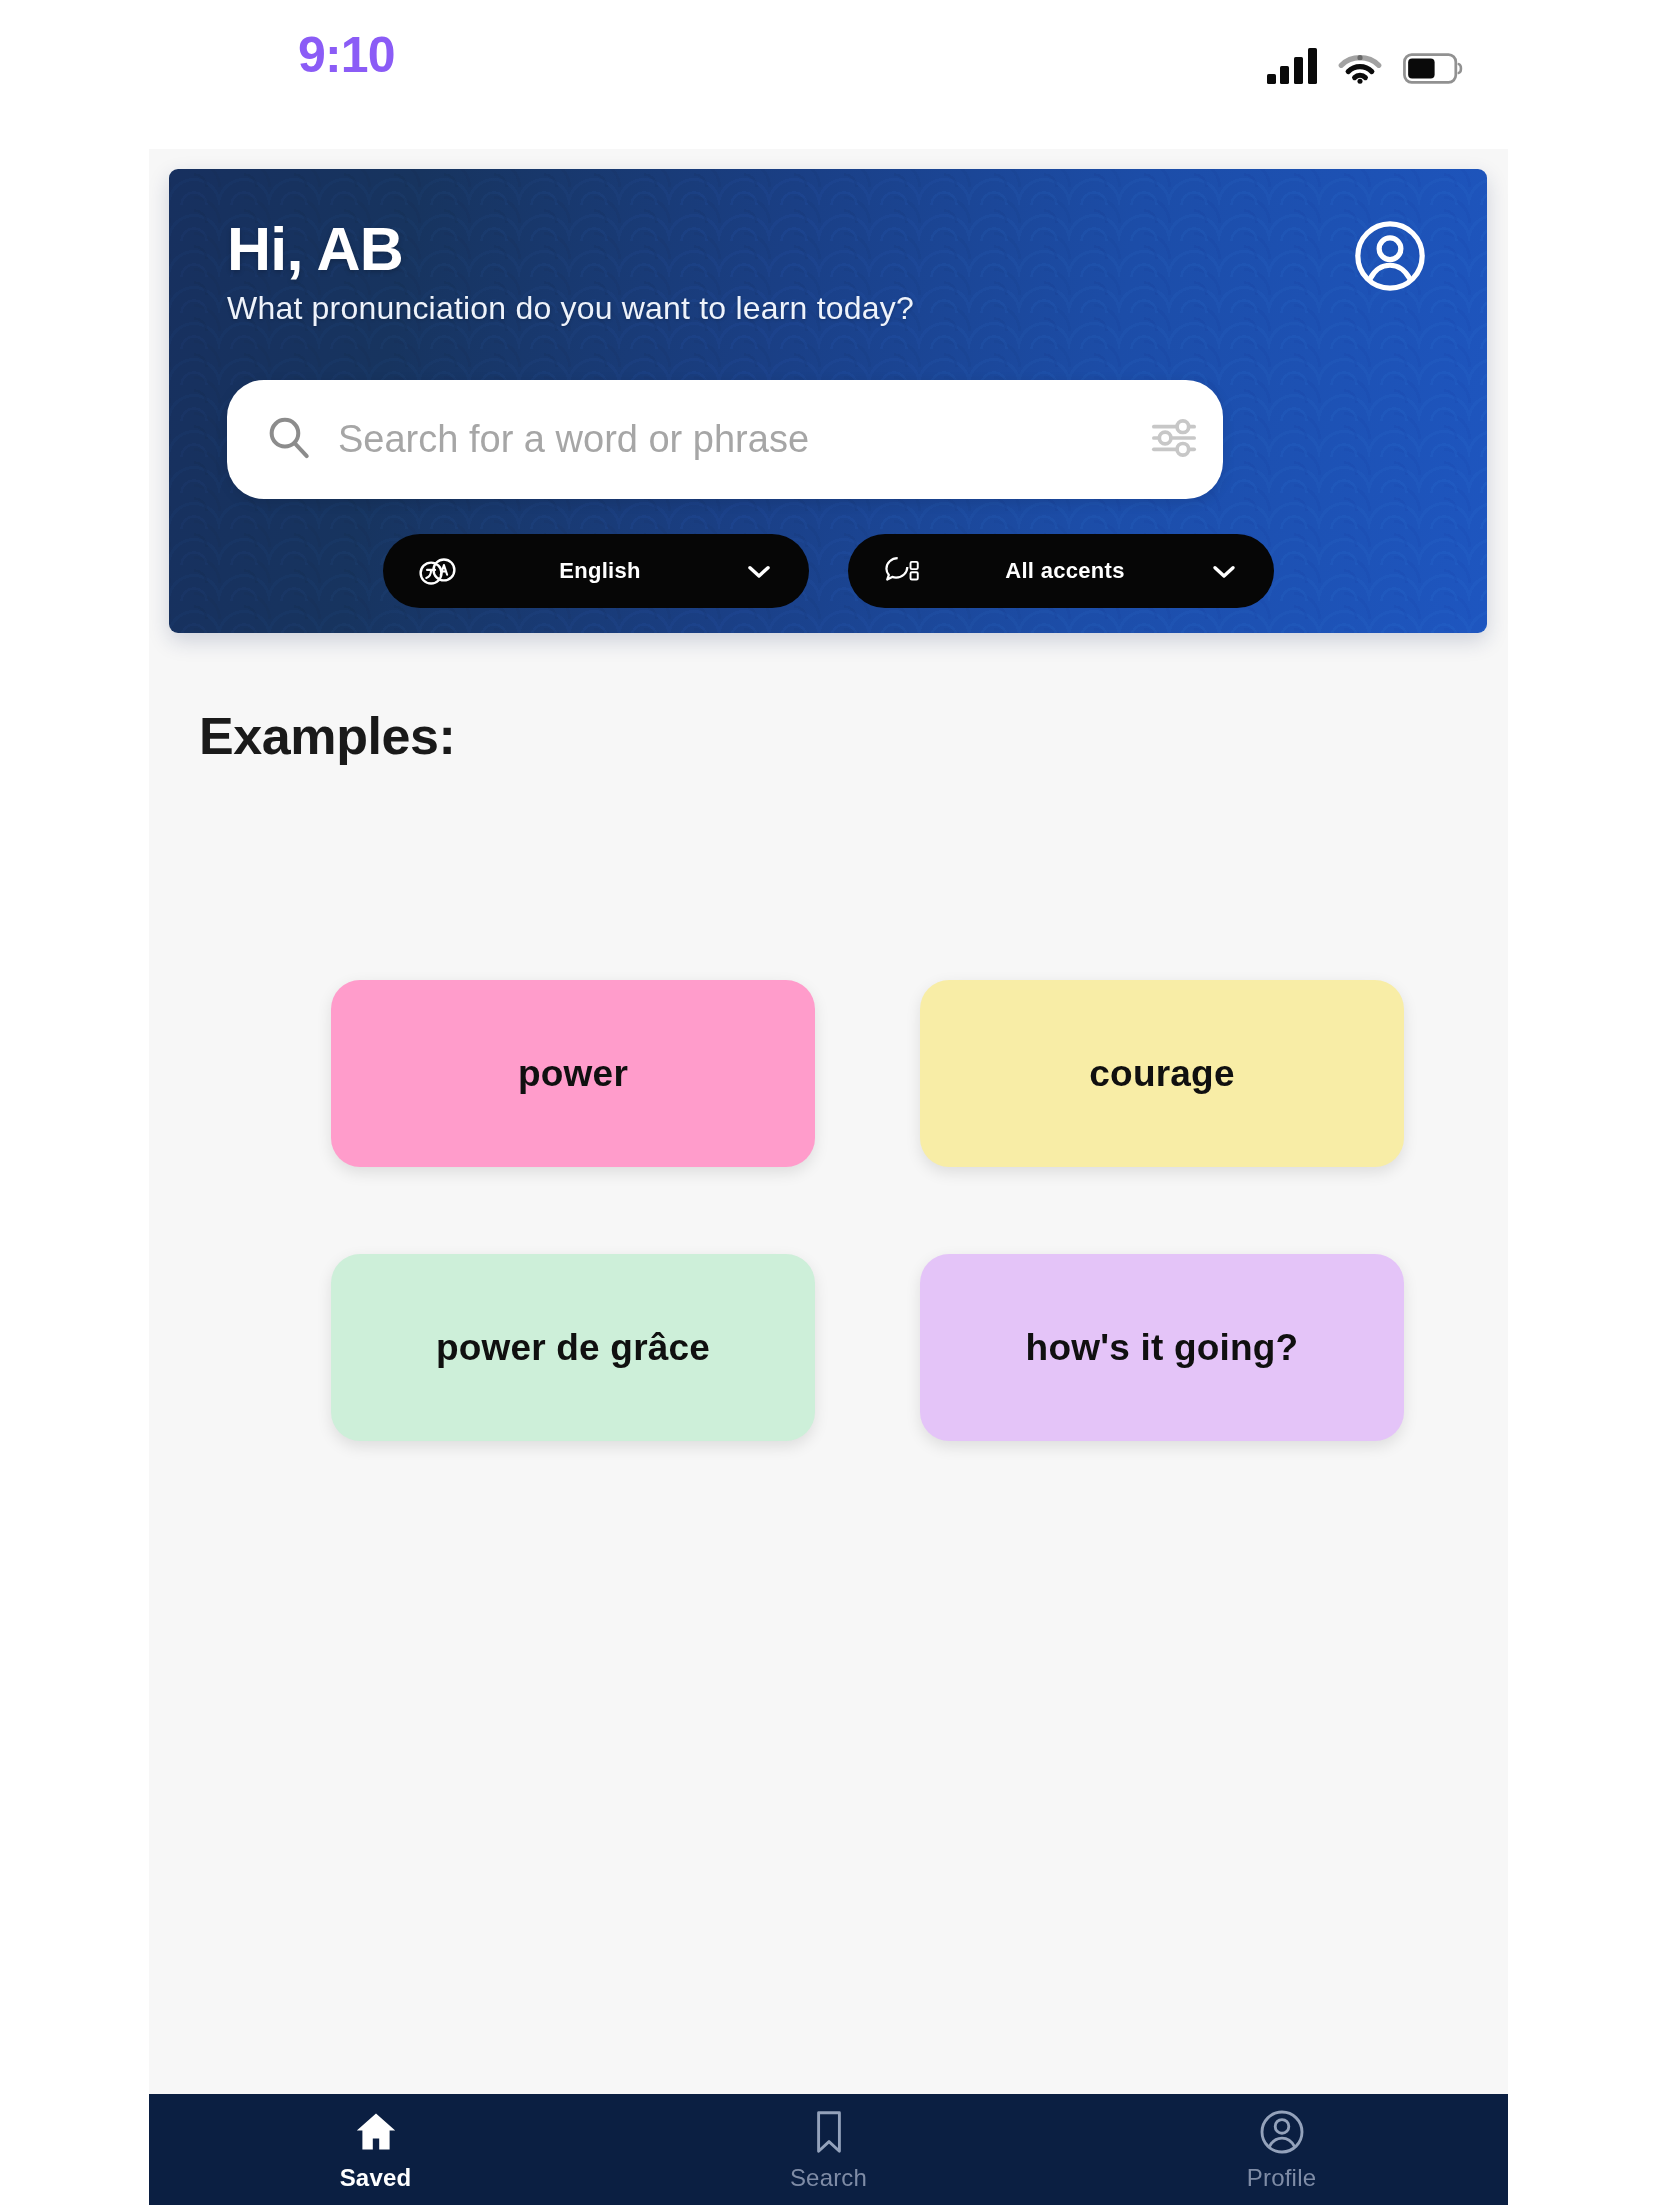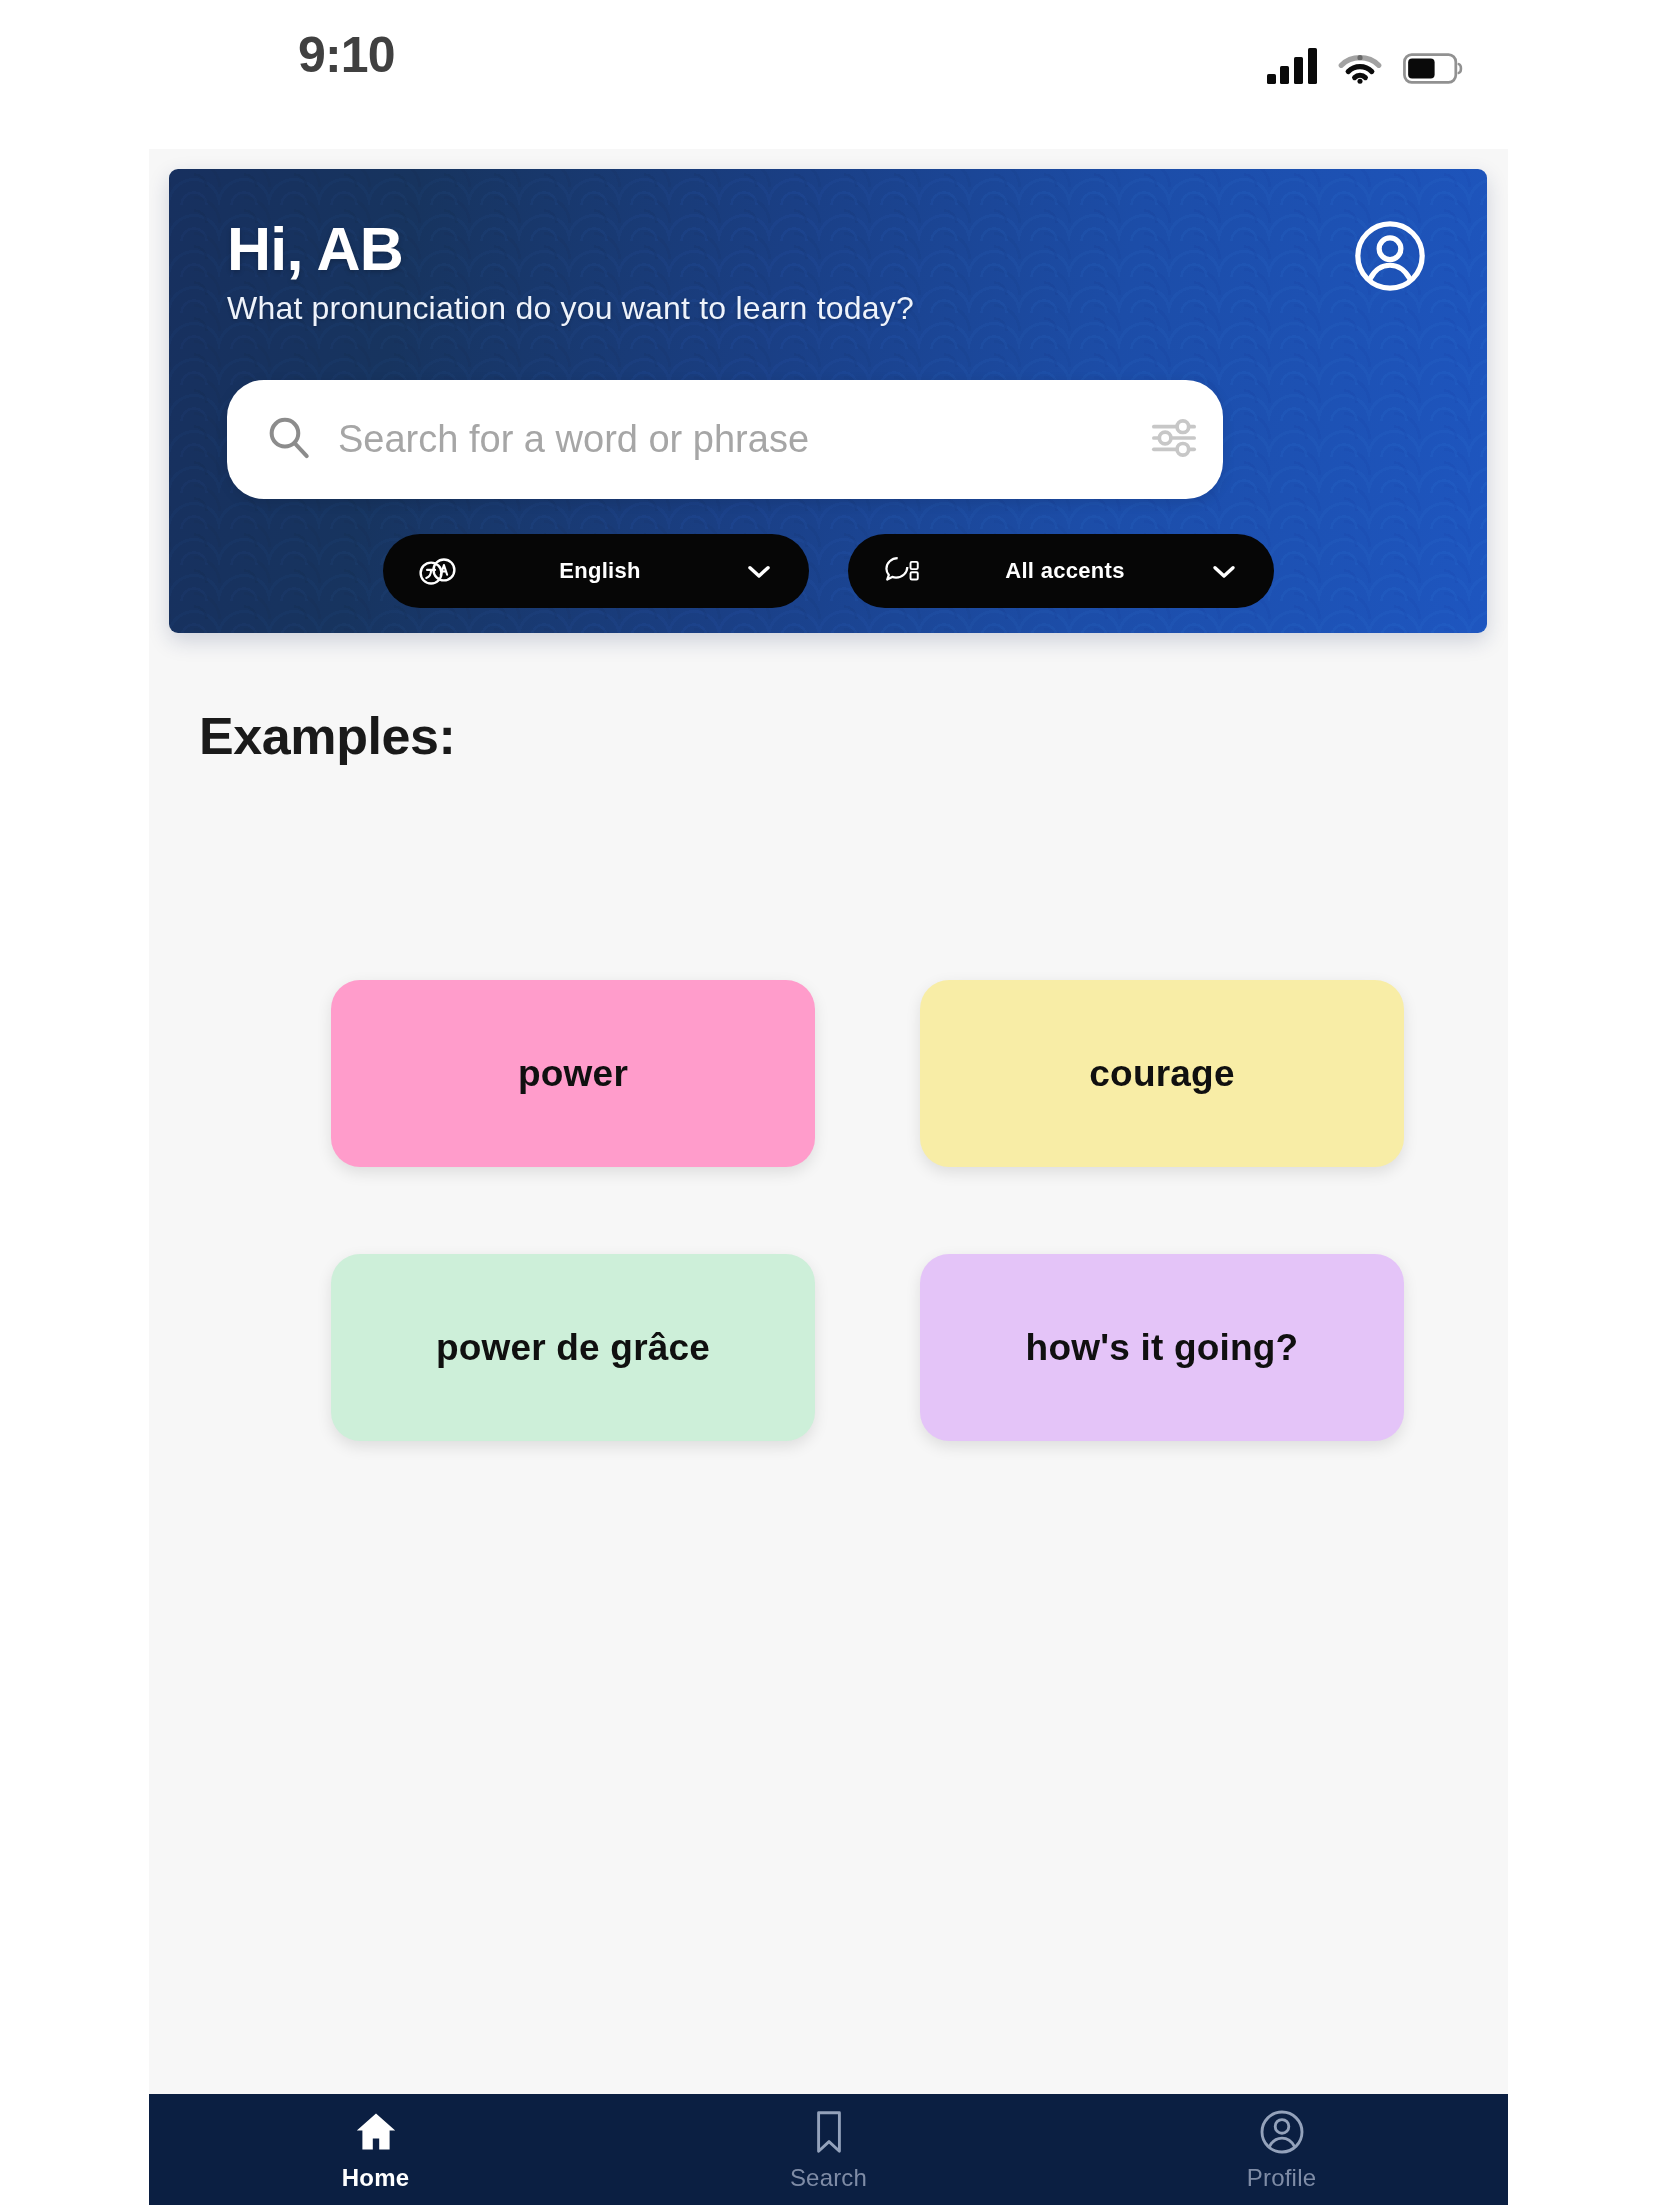--- a/index.html
+++ b/index.html
@@ -26,21 +26,21 @@
     position: absolute;
     left: 149px; top: 0;
     width: 1359px; height: 149px;
     background: #ffffff;
   }
   #status-time {
     position: absolute;
     left: 149px; top: 26px;
     font-size: 50px;
     font-weight: 700;
-    color: #404040;
+    color: #8b5cf6;
     letter-spacing: -0.8px;
   }
   #status-icons {
     position: absolute;
     right: 44px; top: 34px;
     display: flex;
     align-items: flex-end;
     gap: 21px;
     height: 50px;
   }
@@ -357,21 +357,21 @@
     </div>
 
     <div id="bottom-nav" style="background: rgb(11, 31, 66);">
 
       <div class="nav-item active">
         <span class="nav-ico">
           <svg viewBox="0 0 60 60" width="48" height="48">
             <path d="M30 7L6 28h7v24h13V38h8v14h13V28h7z" fill="#ffffff"></path>
           </svg>
         </span>
-        <span class="nav-label">Home</span>
+        <span class="nav-label">Saved</span>
       </div>
 
       <div class="nav-item dim">
         <span class="nav-ico">
           <svg viewBox="0 0 60 60" width="48" height="48">
             <path d="M17 6h26v48L30 42 17 54z" fill="none" stroke="#94a2bb" stroke-width="3.6" stroke-linejoin="round"></path>
           </svg>
         </span>
         <span class="nav-label">Search</span>
       </div>

